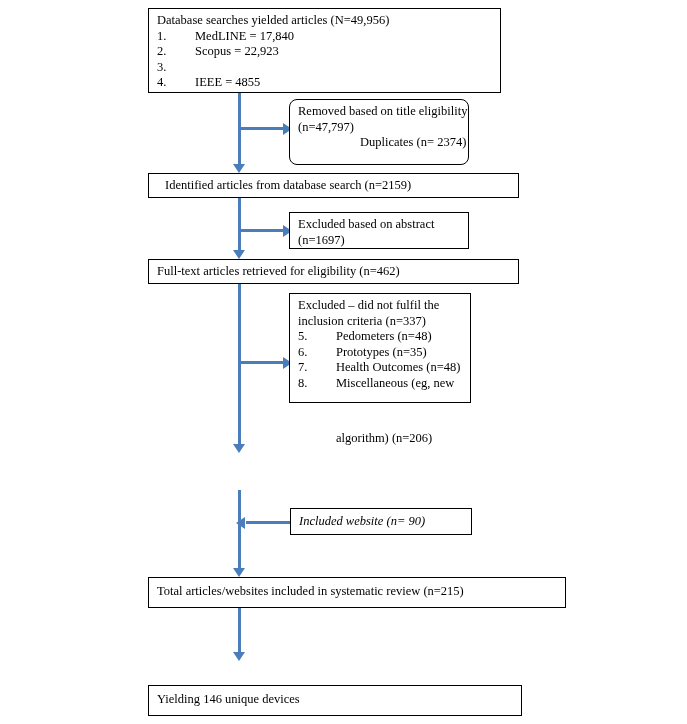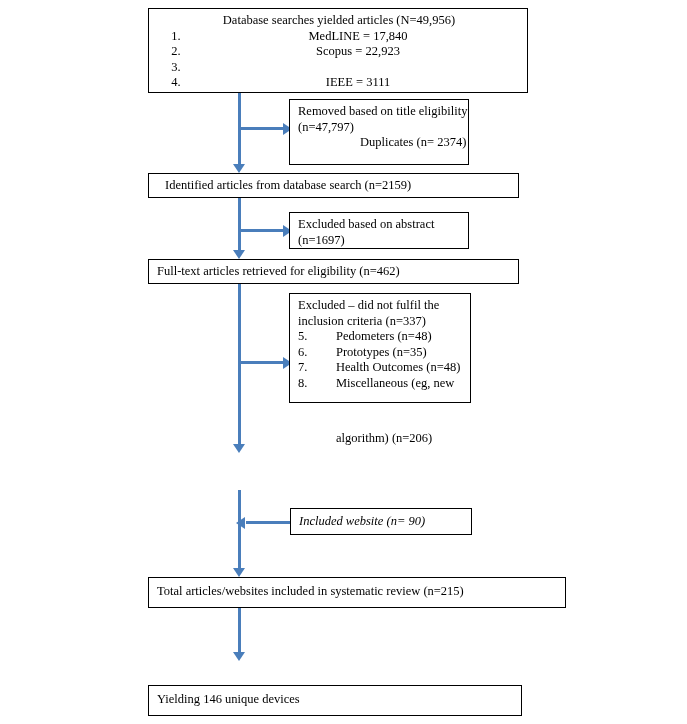--- a/index.html
+++ b/index.html
@@ -120,40 +120,40 @@
 
   <div class="vline" style="left:238px; top:490px; height:81px;"></div>
   <div class="arrow-down" style="left:233px; top:568px;"></div>
 
   <div class="hline" style="left:246px; top:521px; width:44px;"></div>
   <div class="arrow-left" style="left:236px; top:517px;"></div>
 
   <div class="vline" style="left:238px; top:607px; height:48px;"></div>
   <div class="arrow-down" style="left:233px; top:652px;"></div>
 
-  <div class="box" style="left:148px; top:8px; width:380px; height:85px;text-align:center;">
+  <div class="box" style="left:148px; top:8px; width:353px; height:85px;">
     <div class="ln">Database searches yielded articles (N=49,956)</div>
     <div class="listrow">
       <span class="num">1.</span>
       <span class="txt">MedLINE = 17,840</span>
     </div>
     <div class="listrow">
       <span class="num">2.</span>
       <span class="txt">Scopus = 22,923</span>
     </div>
     <div class="listrow">
       <span class="num">3.</span>
     </div>
     <div class="listrow">
       <span class="num">4.</span>
-      <span class="txt">IEEE = 3111</span>
-    </div>
-  </div>
-
-  <div class="box" style="left:289px; top:99px; width:180px; height:66px;">
+      <span class="txt">IEEE = 4855</span>
+    </div>
+  </div>
+
+  <div class="box" style="left:289px; top:99px; width:180px; height:66px;border-radius:8px;">
     <div class="ln">Removed based on title eligibility</div>
     <div class="ln">(n=47,797)</div>
     <div class="indent-dup">Duplicates (n= 2374)</div>
   </div>
 
   <div class="box" style="left:148px; top:173px; width:371px; height:25px; padding-top:4px;padding-left:16px;">
     <div class="ln">Identified articles from database search (n=2159)</div>
   </div>
 
   <div class="box" style="left:289px; top:212px; width:180px; height:37px;">

